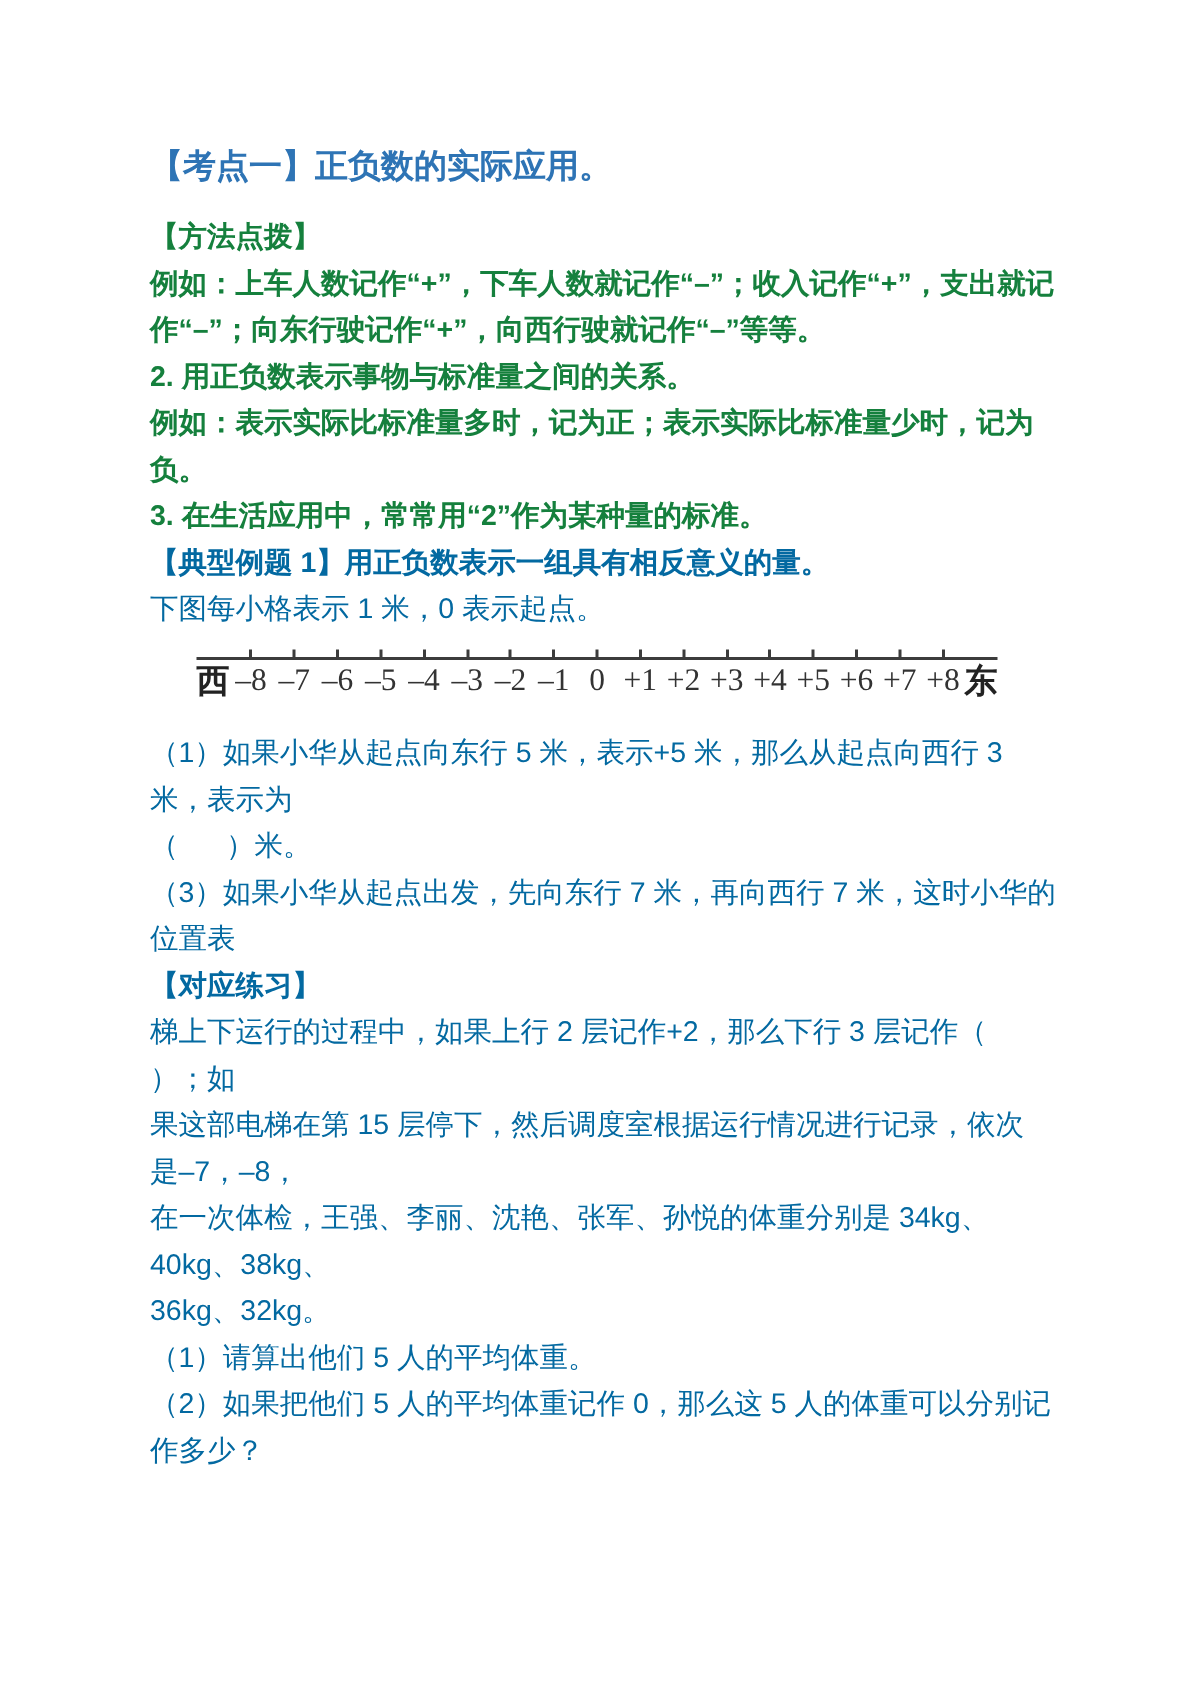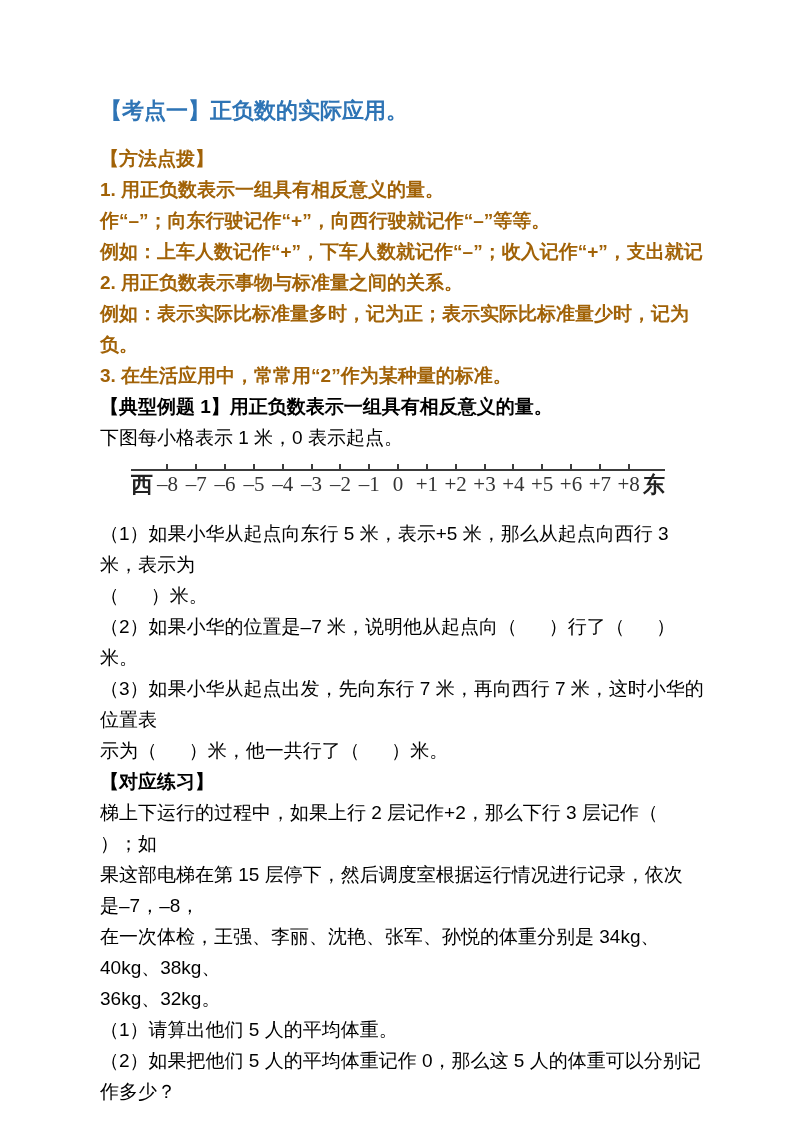--- a/index.html
+++ b/index.html
@@ -18,24 +18,24 @@
   .content {
     position: absolute;
     left: 100px; top: 0;
     width: 606px;
     padding-top: 96px;
   }
   .line {
     font-size: 19px;
     line-height: 31px;
     white-space: pre-wrap;
-    color: #000000;
+    color: #0369a1;
   }
   .bold { font-weight: bold; }
-  .red  { color: #a16207; }
+  .red  { color: #15803d; }
   .topic {
     color: #2e74b5;
     font-size: 22px;
     font-weight: bold;
     line-height: 30px;
     margin: 0 0 17px 0;
     white-space: pre-wrap;
   }
   
   .numberline {
@@ -78,23 +78,22 @@
 </head>
 <body>
 
 <div class="page">
   <div class="content">
 
     <div class="topic">【考点一】正负数的实际应用。</div>
 
     <div>
       <div class="line red bold">【方法点拨】</div>
-      <div class="line red bold">1. 用正负数表示一组具有相反意义的量。</div>
+      <div class="line red bold">例如：上车人数记作“+”，下车人数就记作“–”；收入记作“+”，支出就记</div>
       <div class="line red bold">作“–”；向东行驶记作“+”，向西行驶就记作“–”等等。</div>
-      <div class="line red bold">例如：上车人数记作“+”，下车人数就记作“–”；收入记作“+”，支出就记</div>
       <div class="line red bold">2. 用正负数表示事物与标准量之间的关系。</div>
       <div class="line red bold">例如：表示实际比标准量多时，记为正；表示实际比标准量少时，记为负。</div>
       <div class="line red bold">3. 在生活应用中，常常用“2”作为某种量的标准。</div>
     </div>
 
     <div>
       <div class="line bold">【典型例题 1】用正负数表示一组具有相反意义的量。</div>
       <div class="line">下图每小格表示 1 米，0 表示起点。</div>
 
       <div class="numberline">
@@ -116,23 +115,21 @@
             <span class="nl-cell"><span class="nl-tick"></span><span>+5</span></span>
             <span class="nl-cell"><span class="nl-tick"></span><span>+6</span></span>
             <span class="nl-cell"><span class="nl-tick"></span><span>+7</span></span>
             <span class="nl-cell"><span class="nl-tick"></span><span>+8</span></span>
             <span class="nl-end">东</span>
           </div>
       </div>
 
       <div class="line">（1）如果小华从起点向东行 5 米，表示+5 米，那么从起点向西行 3 米，表示为</div>
       <div class="line">（      ）米。</div>
-      <div class="line">（2）如果小华的位置是–7 米，说明他从起点向（      ）行了（      ）米。</div>
       <div class="line">（3）如果小华从起点出发，先向东行 7 米，再向西行 7 米，这时小华的位置表</div>
-      <div class="line">示为（      ）米，他一共行了（      ）米。</div>
     </div>
 
     <div>
       <div class="line bold">【对应练习】</div>
       <div class="line">梯上下运行的过程中，如果上行 2 层记作+2，那么下行 3 层记作（      ）；如</div>
       <div class="line">果这部电梯在第 15 层停下，然后调度室根据运行情况进行记录，依次是–7，–8，</div>
     </div>
 
     <div>
       <div class="line">在一次体检，王强、李丽、沈艳、张军、孙悦的体重分别是 34kg、40kg、38kg、</div>

